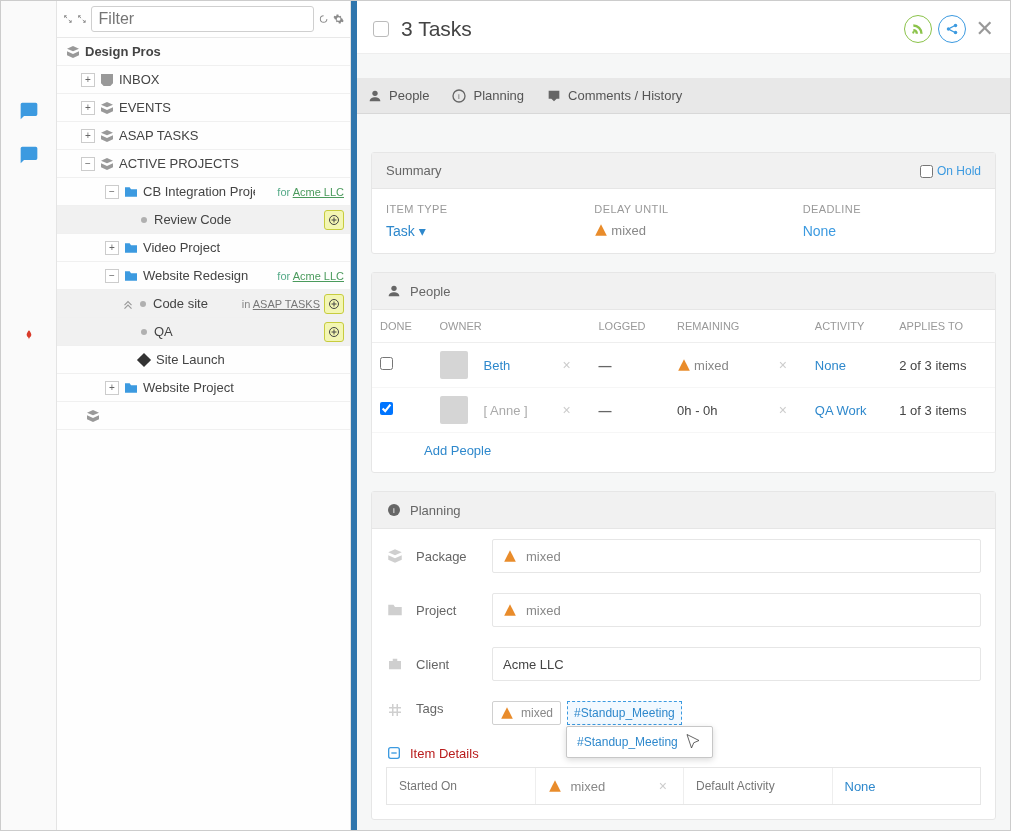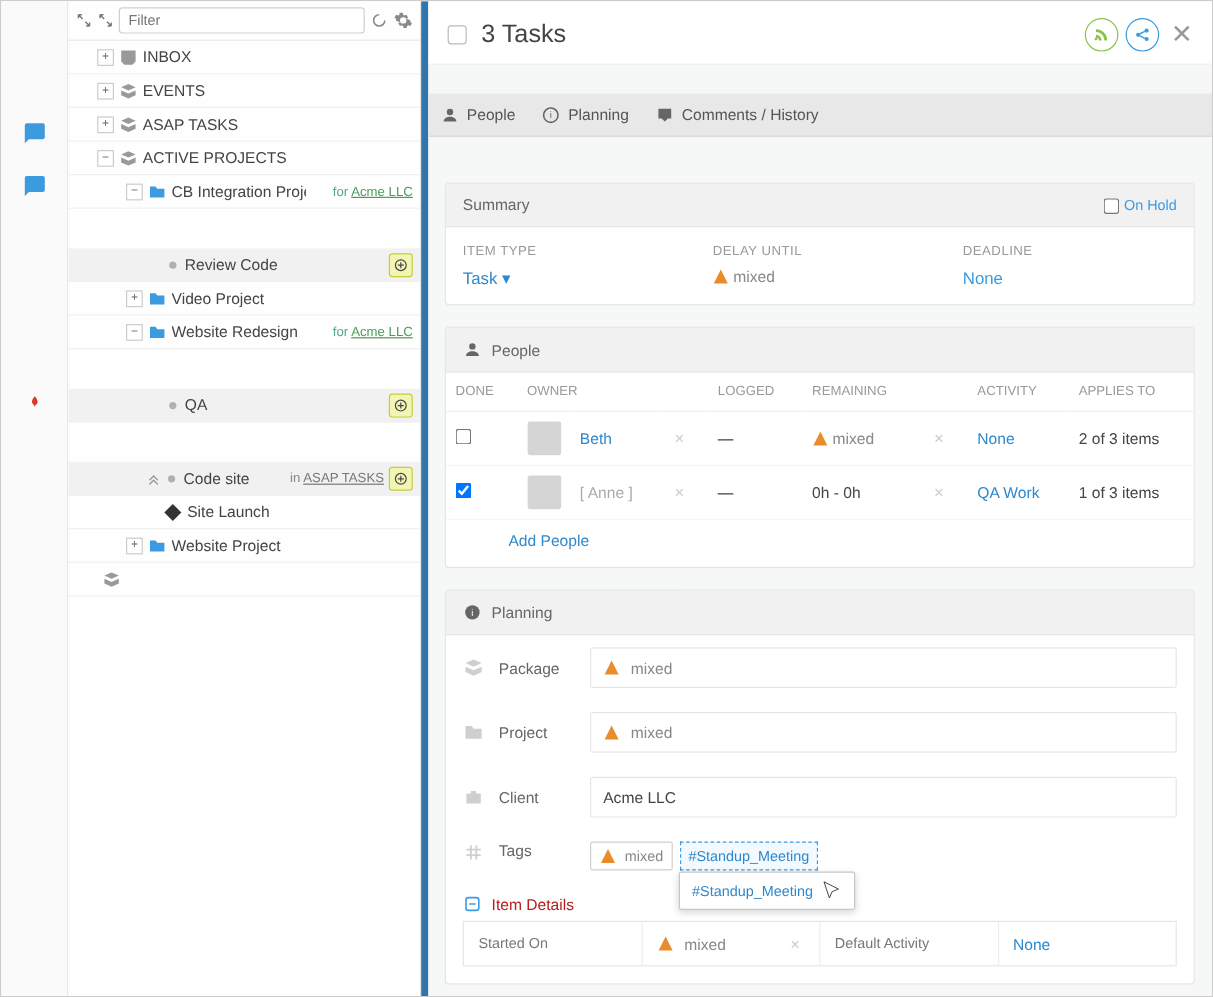--- a/index.html
+++ b/index.html
@@ -7,26 +7,26 @@
 .app { display: flex; height: 100%; }
 .left-rail { width: 56px; background: #fafafa; border-right: 1px solid #e4e4e4; display: flex; flex-direction: column; align-items: center; padding-top: 100px; gap: 24px; }
 .left-rail .ic { width: 20px; height: 20px; fill: #3c9ae0; }
 .left-rail .fire { fill: #d93b2b; }
 .sidebar { width: 294px; background: #fefefe; border-right: 1px solid #e3e3e3; display: flex; flex-direction: column; }
 .divider { width: 6px; background: #3076ad; }
 .main { flex: 1; background: #f6f7f7; display: flex; flex-direction: column; overflow: hidden; gap: 24px; }
 
 .sb-top { display: flex; align-items: center; padding: 5px 6px; border-bottom: 1px solid #e8e8e8; gap: 4px; }
 .sb-top .arrw { width: 14px; height: 14px; fill: #777; }
-.filter-in { flex: 1; border: 1px solid #cfcfcf; border-radius: 3px; padding: 3px 7px; font-size: 12px; color: #999; }
+.filter-in { flex: 1; border: 1px solid #cfcfcf; border-radius: 3px; padding: 3px 7px; font-size: 16px; color: #999; }
 .gearico { width: 16px; height: 16px; fill: #8a8a8a; }
 
 .tree { flex: 1; overflow-y: auto; }
 .trow { display: flex; align-items: center; min-height: 28px; border-bottom: 1px solid #f0f0f0; padding-right: 6px; font-size: 13px; }
-.trow.sel { background: #f1f1f1; margin-top: 33px; }
+.trow.sel { background: #f1f1f1; }
 .expander { width: 14px; height: 14px; border: 1px solid #ccc; display: inline-flex; align-items: center; justify-content: center; font-size: 10px; line-height: 1; color: #666; margin: 0 4px; background: #fff; cursor: pointer; }
 .fold-ic { width: 16px; height: 16px; margin-right: 4px; flex-shrink: 0; }
 .fblue { fill: #3c9ae0; }
 .fgray { fill: #999; }
 .bullet { width: 6px; height: 6px; background: #b0b0b0; border-radius: 50%; margin: 0 7px 0 12px; flex-shrink: 0; }
 .trow .label { flex: 1; white-space: nowrap; overflow: hidden; }
 .trow .meta-for { font-size: 11px; color: #5a8; margin-left: 22px; }
 .trow .meta-for a { color: #4a9a5c; text-decoration: underline; }
 .trow .meta-in  { font-size: 11px; color: #888; margin-left: 6px; }
 .trow .meta-in a { color: #777; text-decoration: underline; }
@@ -116,20 +116,26 @@
       <input class="filter-in" placeholder="Filter" style="">
       <svg class="gearico" viewBox="0 0 24 24">
           <path d="M12 4a8 8 0 1 0 8 8h-2a6 6 0 1 1-6-6V4z"></path>
         </svg>
       <svg class="gearico" viewBox="0 0 24 24">
           <path d="M12 8a4 4 0 1 0 0 8 4 4 0 0 0 0-8zm9 4a9 9 0 0 1-.2 1.9l2.1 1.6-2 3.5-2.5-1a7 7 0 0 1-1.6.9l-.4 2.6h-4l-.4-2.6a7 7 0 0 1-1.6-.9l-2.5 1-2-3.5 2.1-1.6A9 9 0 0 1 3 12a9 9 0 0 1 .2-1.9L1.1 8.5l2-3.5 2.5 1a7 7 0 0 1 1.6-.9L7.6 2.5h4l.4 2.6a7 7 0 0 1 1.6.9l2.5-1 2 3.5-2.1 1.6A9 9 0 0 1 21 12z"></path>
         </svg>
     </div>
 
     <div class="tree">
+      <div class="trow" style="padding-left:8px">
+        <svg class="fold-ic fgray" viewBox="0 0 24 24">
+            <path d="M3 7l9-4 9 4-9 4-9-4zm0 4l9 4 9-4v6l-9 4-9-4v-6z"></path>
+          </svg>
+        <b class="label">Design Pros</b>
+      </div>
       <div class="trow" style="padding-left:20px">
         <span class="expander">+</span>
         <svg class="fold-ic fgray" viewBox="0 0 24 24">
             <path d="M3 3h18v14H3zM3 17l4 4h10l4-4"></path>
           </svg>
         <span class="label">INBOX</span>
       </div>
       <div class="trow" style="padding-left:20px">
         <span class="expander">+</span>
         <svg class="fold-ic fgray" viewBox="0 0 24 24">
@@ -177,37 +183,37 @@
         <span class="label">Video Project</span>
       </div>
       <div class="trow" style="padding-left:44px">
         <span class="expander">−</span>
         <svg class="fold-ic fblue" viewBox="0 0 24 24">
             <path d="M3 5h7l2 3h9v11H3z"></path>
           </svg>
         <span class="label">Website Redesign</span>
         <span class="meta-for"><span>for</span> <a>Acme LLC</a></span>
       </div>
-      <div class="trow sel" style="padding-left:72px">
-        <span class="bullet"></span>
-        <span class="label">QA</span>
+      <div class="trow sel" style="padding-left:64px">
+        <svg width="14" height="14" viewBox="0 0 24 24" fill="#9a9a9a" style="margin-right:3px">
+            <path d="M6 14l6-6 6 6M6 20l6-6 6 6" stroke="#9a9a9a" stroke-width="2" fill="none"></path>
+          </svg>
+        <span class="bullet" style="margin-left:2px"></span>
+        <span class="label">Code site</span>
+        <span class="meta-in"><span>in</span> <a>ASAP TASKS</a></span>
         <span class="badge-plus">
             <svg viewBox="0 0 24 24">
               <circle cx="12" cy="12" r="9" fill="none" stroke="#444" stroke-width="2"></circle>
               <path d="M12 7v10M7 12h10" stroke="#444" stroke-width="2"></path>
             </svg>
           </span>
       </div>
-      <div class="trow sel" style="padding-left:64px">
-        <svg width="14" height="14" viewBox="0 0 24 24" fill="#9a9a9a" style="margin-right:3px">
-            <path d="M6 14l6-6 6 6M6 20l6-6 6 6" stroke="#9a9a9a" stroke-width="2" fill="none"></path>
-          </svg>
-        <span class="bullet" style="margin-left:2px"></span>
-        <span class="label">Code site</span>
-        <span class="meta-in"><span>in</span> <a>ASAP TASKS</a></span>
+      <div class="trow sel" style="padding-left:72px">
+        <span class="bullet"></span>
+        <span class="label">QA</span>
         <span class="badge-plus">
             <svg viewBox="0 0 24 24">
               <circle cx="12" cy="12" r="9" fill="none" stroke="#444" stroke-width="2"></circle>
               <path d="M12 7v10M7 12h10" stroke="#444" stroke-width="2"></path>
             </svg>
           </span>
       </div>
       <div class="trow" style="padding-left:72px">
         <span class="diamond"></span>
         <span class="label">Site Launch</span>

